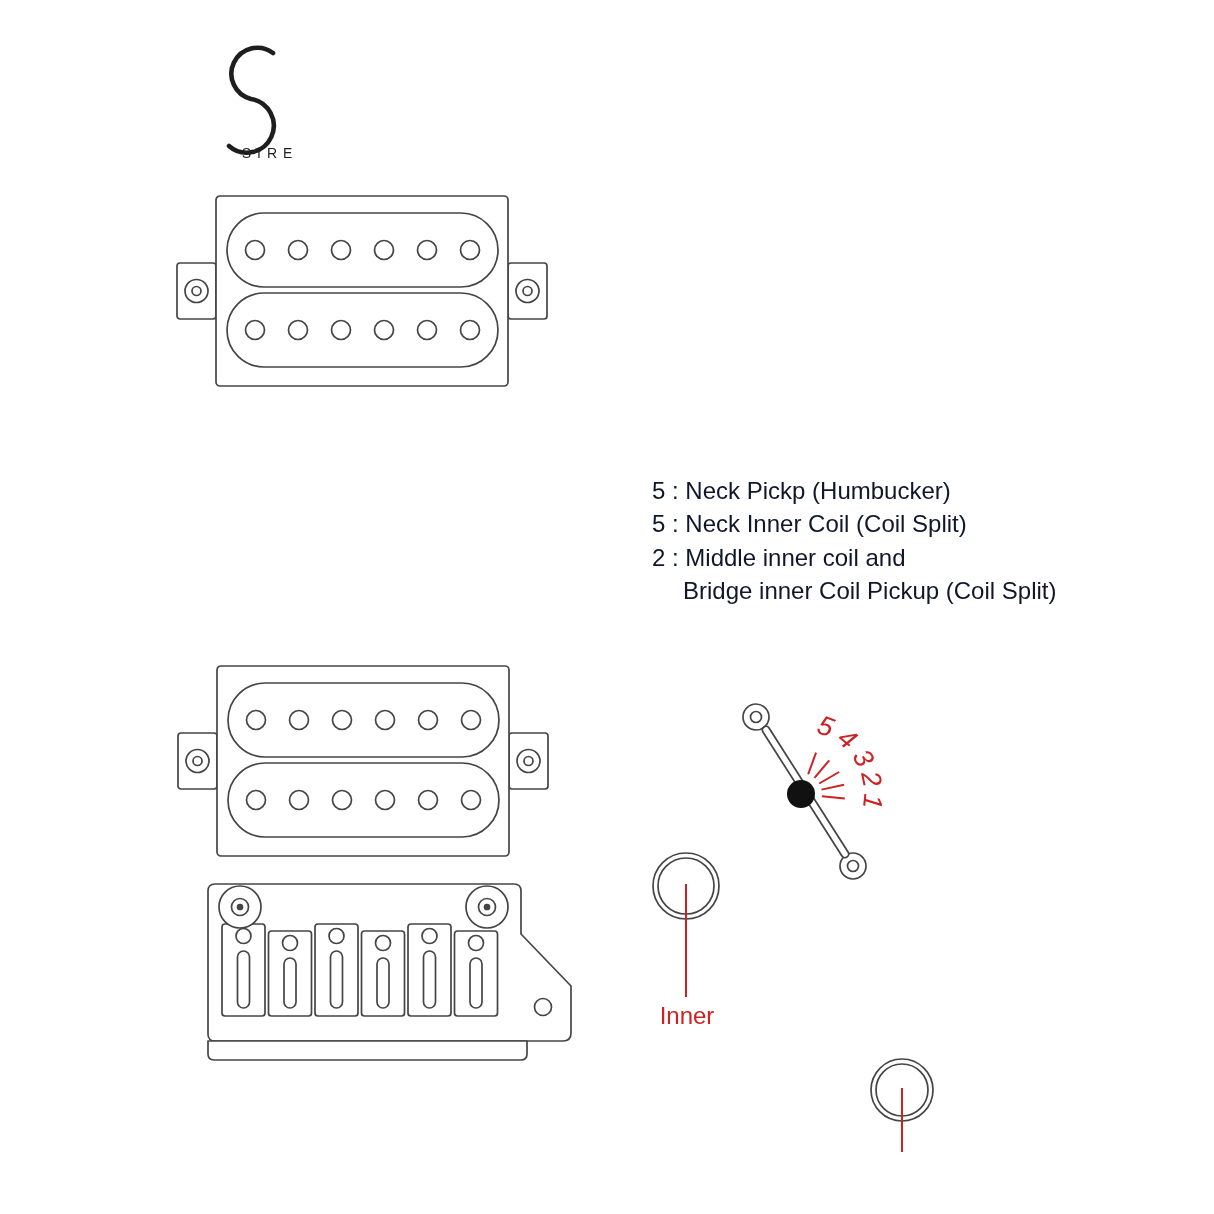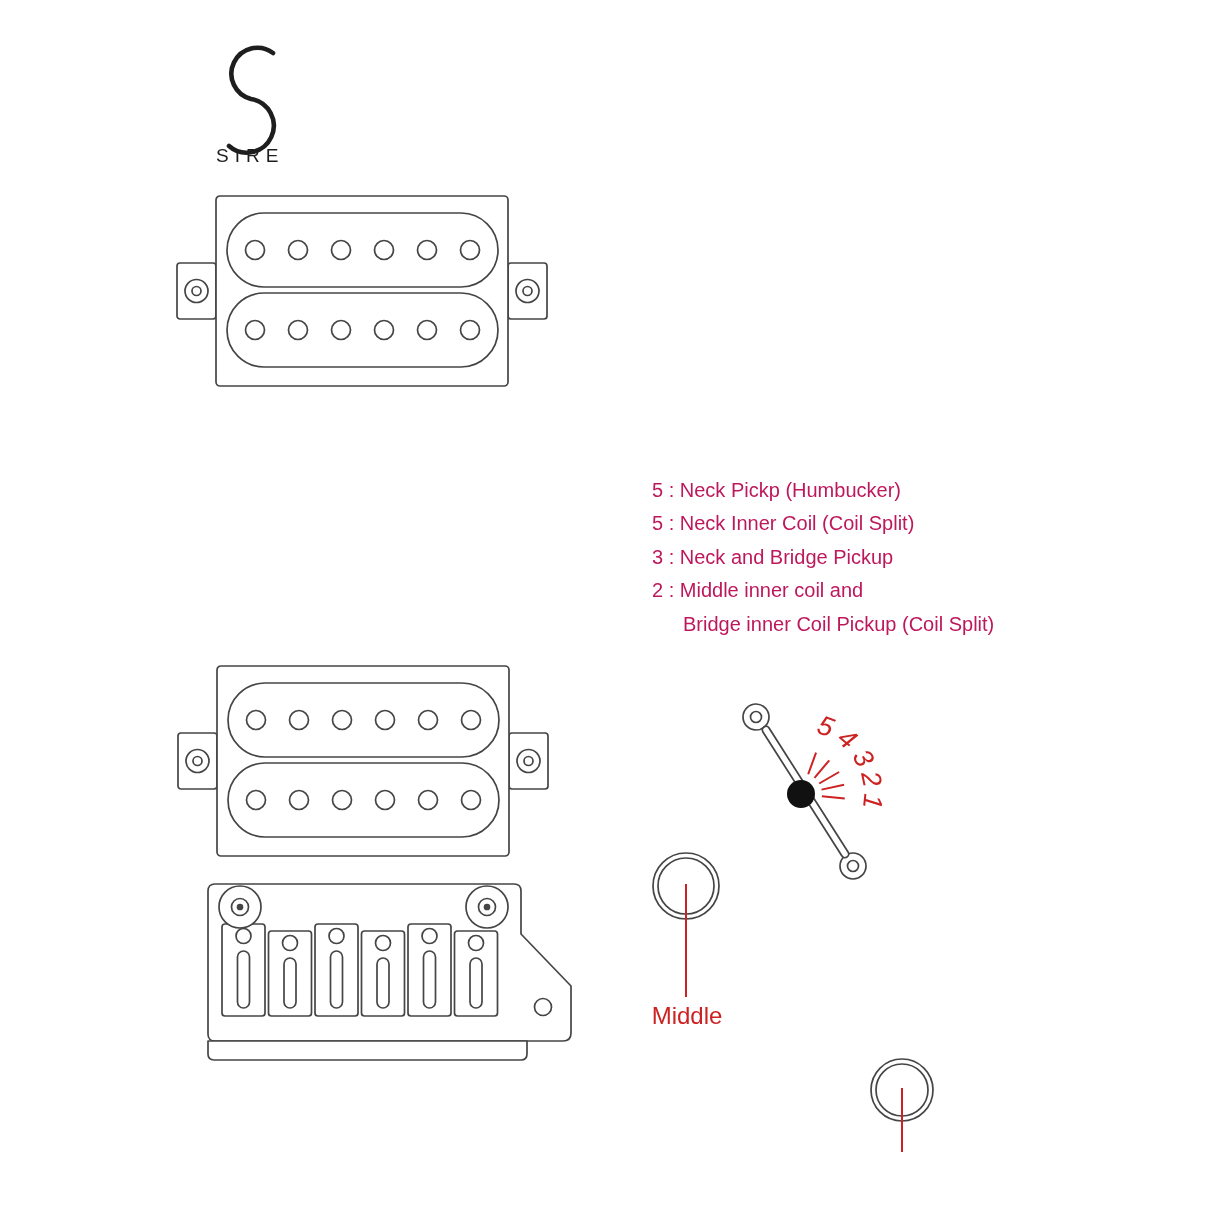--- a/index.html
+++ b/index.html
@@ -4,24 +4,24 @@
 <style>
   html,body{margin:0;padding:0;background:#ffffff;}
   .page{position:relative;width:1214px;height:1214px;background:#ffffff;overflow:hidden;
         font-family:"Liberation Sans", sans-serif;}
   .artwork{position:absolute;left:0;top:0;width:1214px;height:1214px;}
   .line{stroke:#454545;stroke-width:1.7;fill:#ffffff;stroke-linejoin:round;}
   .logo-stroke{stroke:#1e1e1e;stroke-width:4.6;fill:none;stroke-linecap:round;}
   .red-line{stroke:#cd2122;stroke-width:2;fill:none;}
   .switch-num{font-family:"Liberation Sans", sans-serif;font-style:italic;font-size:27px;
               fill:#cd2122;text-anchor:middle;dominant-baseline:central;}
-  .wordmark{position:absolute;left:216px;top:145px;width:66px;
-            font-size:19px;letter-spacing:6px;color:#1e1e1e;}
-  .legend{position:absolute;left:652px;top:474px;width:420px;color:#be185d;
-          font-size:20px;line-height:33.4px;white-space:nowrap;}
+  .wordmark{position:absolute;left:237px;top:145px;width:66px;text-align:center;
+            font-size:14px;letter-spacing:6px;color:#1e1e1e;}
+  .legend{position:absolute;left:652px;top:474px;width:420px;color:#0f172a;
+          font-size:24px;line-height:33.4px;white-space:nowrap;}
   .legend .indent{padding-left:31px;}
   .knob-label{position:absolute;width:100px;text-align:center;color:#cd2122;font-size:24px;}
   .volume-label{left:637px;top:1002px;}
   .tone-label{left:853px;top:1228px;}
 </style>
 </head>
 <body>
 
 <div class="page">
 
@@ -143,21 +143,20 @@
       <circle cx="902" cy="1090" r="26"></circle>
     </g>
     <line class="red-line" x1="902" y1="1088" x2="902" y2="1152"></line>
   </svg>
 
   <div class="wordmark">SIRE</div>
 
   <div class="legend">
     <div>5 : Neck Pickp (Humbucker)</div>
     <div>5 : Neck Inner Coil (Coil Split)</div>
-    <div>3 : Neck and Bridge Pickup</div>
     <div>2 : Middle inner coil and</div>
     <div class="indent">Bridge inner Coil Pickup (Coil Split)</div>
   </div>
 
-  <div class="knob-label volume-label">Middle</div>
+  <div class="knob-label volume-label">Inner</div>
   <div class="knob-label tone-label">Tone</div>
 
 </div>
 
 </body></html>

